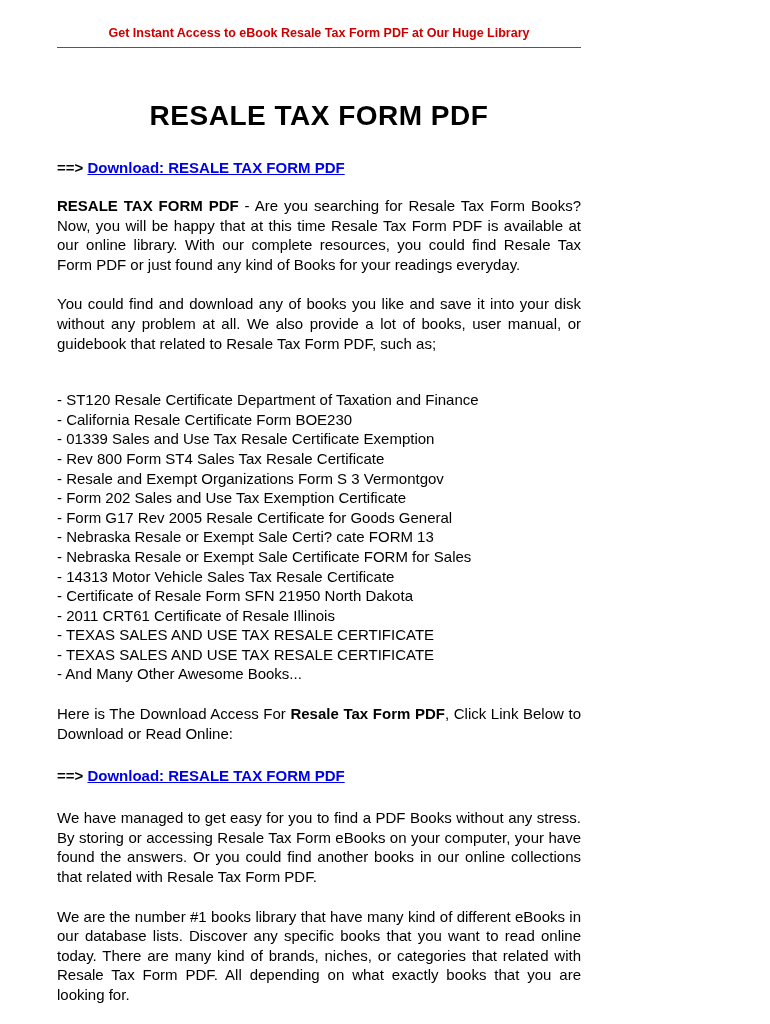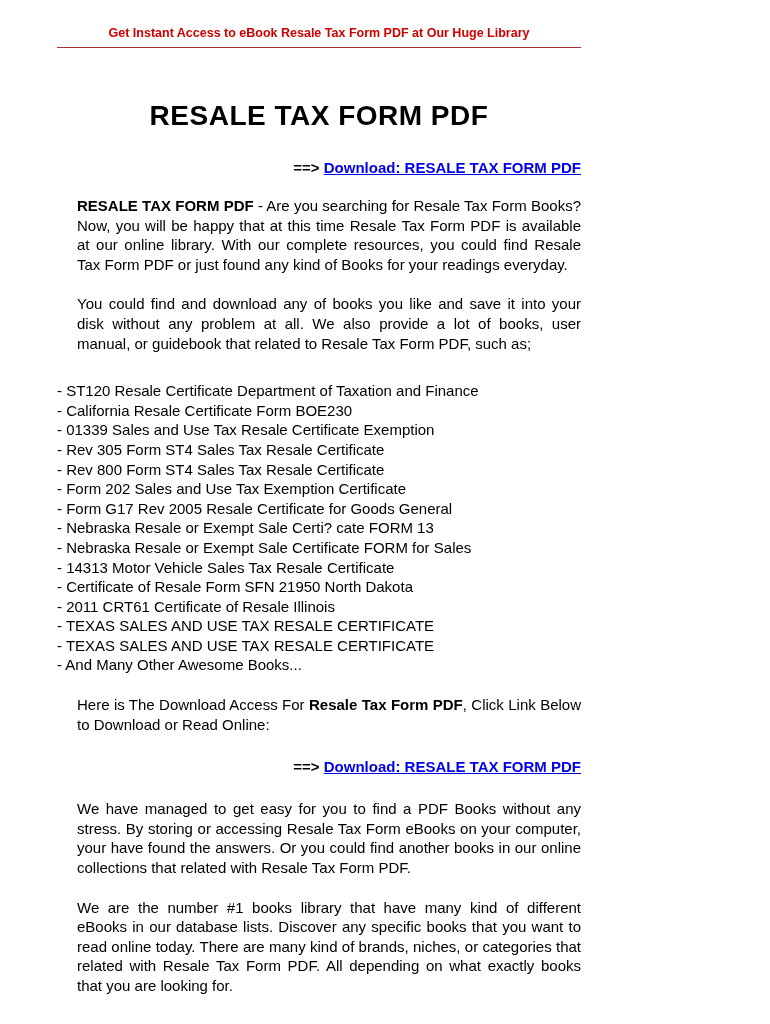--- a/index.html
+++ b/index.html
@@ -28,41 +28,40 @@
     height: 0;
   }
   .page-title {
     text-align: center;
     font-size: 28px;
     font-weight: bold;
     margin-top: 52px;
     letter-spacing: 0.5px;
   }
   .dl-line {
-    text-align: right;
+    text-align: left;
     font-weight: bold;
     font-size: 15px;
     margin-top: 27px;
   }
   .dl-line a {
     color: #0000e8;
     text-decoration: underline;
     cursor: pointer;
   }
   .body-text {
     font-size: 15px;
     line-height: 19.6px;
     text-align: justify;
     margin-top: 20px;
-    margin-left: 20px;
   }
   .book-list {
     font-size: 15px;
     line-height: 19.6px;
-    margin-top: 28px;
+    margin-top: 37px;
   }
   .book-list .list-item { white-space: nowrap; }
   .dl-line.second { margin-top: 24px; }
   .body-text.after-dl { margin-top: 24px; }
   b { font-weight: bold; }
 </style>
 </head>
 <body>
 
 <div class="page">
@@ -76,22 +75,22 @@
   <div class="dl-line"><span>==&gt; </span><a>Download: RESALE TAX FORM PDF</a></div>
 
   <p class="body-text"><b>RESALE TAX FORM PDF</b><span> - Are you searching for Resale Tax Form Books? Now, you will be happy that at this time Resale Tax Form PDF is available at our online library. With our complete resources, you could find Resale Tax Form PDF or just found any kind of Books for your readings everyday.</span></p>
 
   <p class="body-text">You could find and download any of books you like and save it into your disk without any problem at all. We also provide a lot of books, user manual, or guidebook that related to Resale Tax Form PDF, such as;</p>
 
   <div class="book-list">
     <div class="list-item">- ST120 Resale Certificate Department of Taxation and Finance</div>
     <div class="list-item">- California Resale Certificate Form BOE230</div>
     <div class="list-item">- 01339 Sales and Use Tax Resale Certificate Exemption</div>
-    <div class="list-item">- Rev 305 Form ST4 Sales Tax Resale Certificate</div>
     <div class="list-item">- Rev 800 Form ST4 Sales Tax Resale Certificate</div>
+    <div class="list-item">- Resale and Exempt Organizations Form S 3 Vermontgov</div>
     <div class="list-item">- Form 202 Sales and Use Tax Exemption Certificate</div>
     <div class="list-item">- Form G17 Rev 2005 Resale Certificate for Goods General</div>
     <div class="list-item">- Nebraska Resale or Exempt Sale Certi? cate FORM 13</div>
     <div class="list-item">- Nebraska Resale or Exempt Sale Certificate FORM for Sales</div>
     <div class="list-item">- 14313 Motor Vehicle Sales Tax Resale Certificate</div>
     <div class="list-item">- Certificate of Resale Form SFN 21950 North Dakota</div>
     <div class="list-item">- 2011 CRT61 Certificate of Resale Illinois</div>
     <div class="list-item">- TEXAS SALES AND USE TAX RESALE CERTIFICATE</div>
     <div class="list-item">- TEXAS SALES AND USE TAX RESALE CERTIFICATE</div>
     <div class="list-item">- And Many Other Awesome Books...</div>

